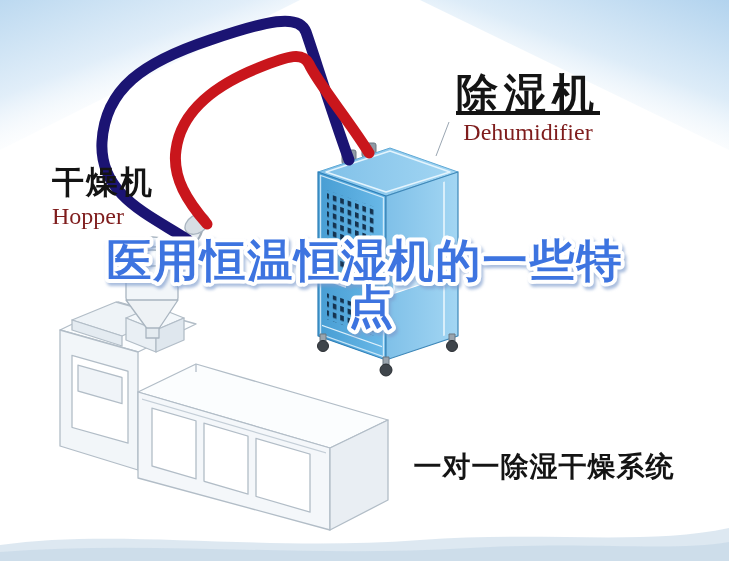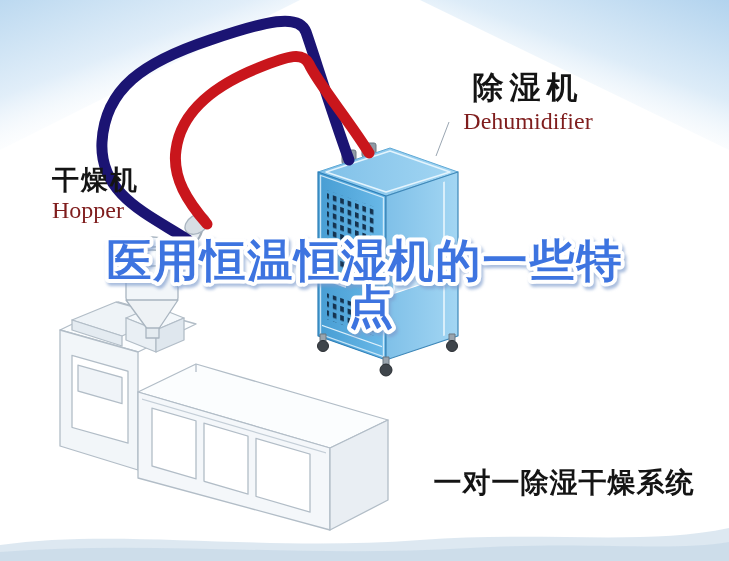--- a/index.html
+++ b/index.html
@@ -7,26 +7,26 @@
     position:relative;width:729px;height:561px;overflow:hidden;
     background:#ffffff;font-family:"Liberation Sans",sans-serif;
   }
   .stage svg{display:block;}
   .illustration{position:absolute;left:0;top:0;}
   .overlay-text{position:absolute;pointer-events:none;}
   .label-block{position:absolute;color:#101010;}
   .zh{font-weight:bold;color:#141414;line-height:1.05;}
   .en{font-family:"Liberation Serif",serif;color:#7f1d1d;line-height:1.1;}
   .hopper-label{left:52px;top:166px;text-align:left;}
-  .hopper-label .zh{font-size:27px;letter-spacing:2px;}
+  .hopper-label .zh{font-size:32px;letter-spacing:2px;}
   .hopper-label .en{font-size:24px;margin-top:3px;}
   .dehumidifier-label{left:450px;top:72px;width:156px;text-align:center;}
-  .dehumidifier-label .zh{font-size:31px;letter-spacing:6px;}
+  .dehumidifier-label .zh{font-size:42px;letter-spacing:6px;text-decoration:underline;}
   .dehumidifier-label .en{font-size:24px;margin-top:3px;}
-  .caption-block{left:418px;top:452px;width:292px;text-align:center;margin-top:16px;}
+  .caption-block{left:398px;top:452px;width:292px;text-align:center;}
   .caption-block .zh{font-size:28px;letter-spacing:1px;}
   .caption-block .en{font-size:21px;margin-top:8px;}
   .title-svg{
     position:absolute;left:0;top:0;
     filter:drop-shadow(2px 3px 1.5px rgba(125,155,205,0.65));
   }
   .title-svg text{
     font-family:"Liberation Sans",sans-serif;font-weight:bold;
     font-size:45px;letter-spacing:2px;
     stroke:#ffffff;stroke-width:8px;paint-order:stroke;

